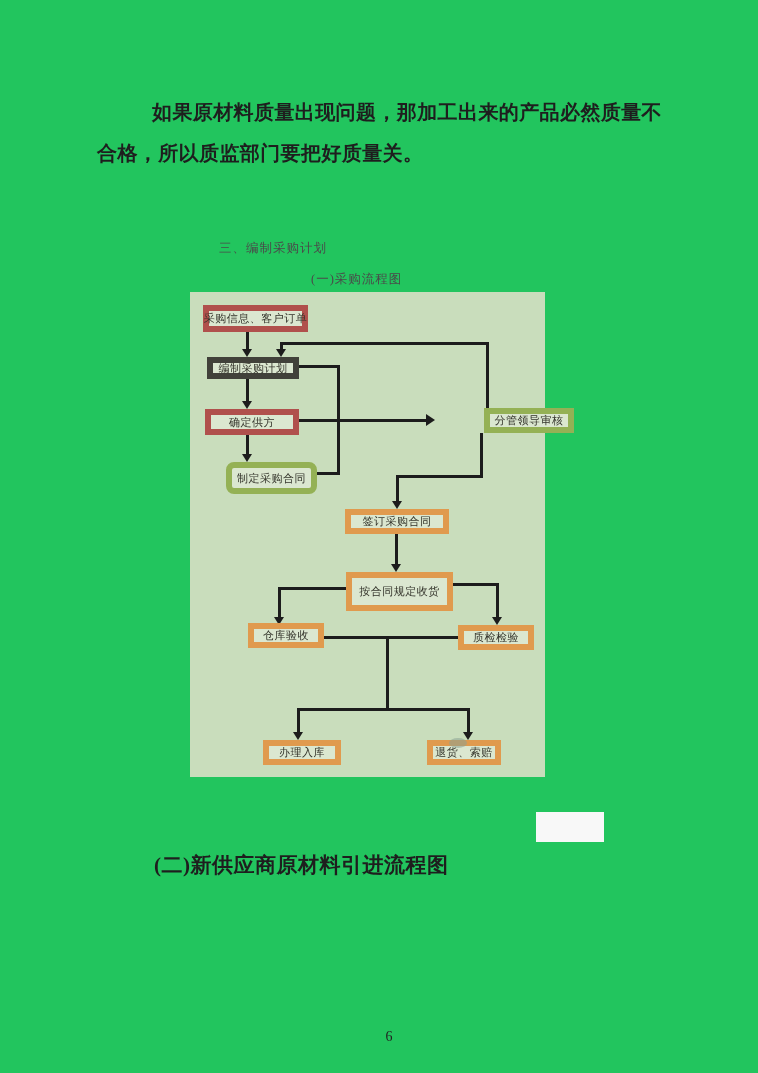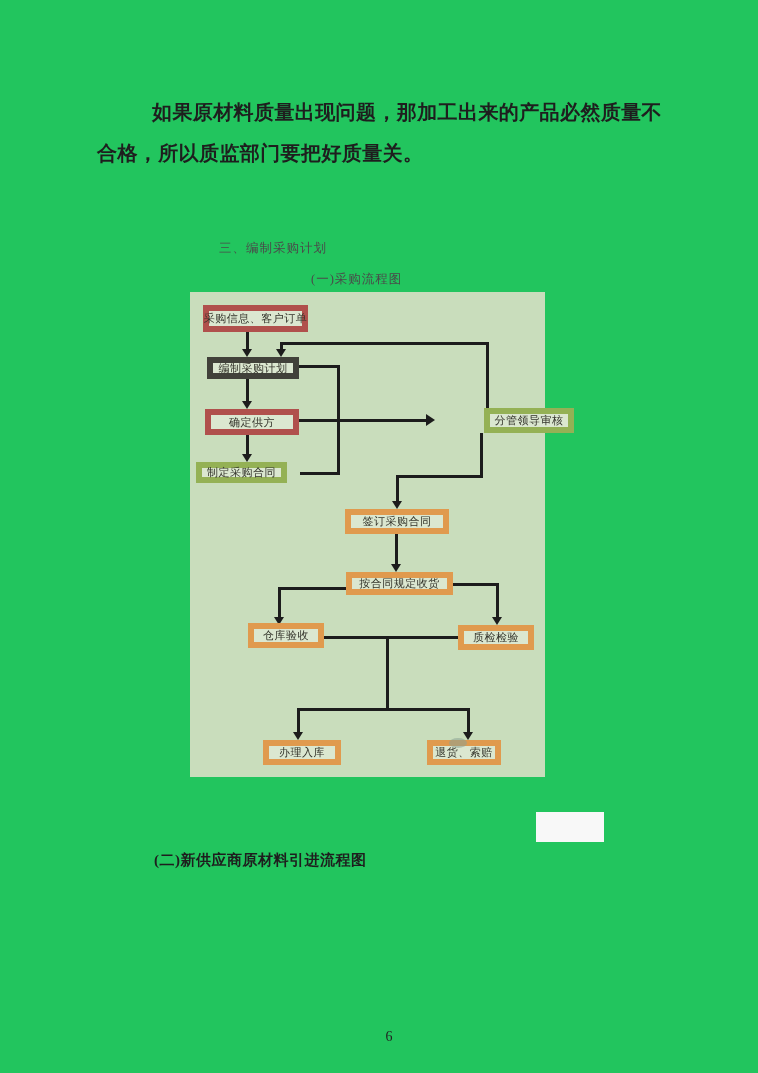--- a/index.html
+++ b/index.html
@@ -27,21 +27,21 @@
   .ln { position:absolute; background:#1c1c1c; }
   .ah-d { position:absolute; width:0; height:0;
     border-left:5px solid transparent; border-right:5px solid transparent;
     border-top:8px solid #1c1c1c; }
   .ah-r { position:absolute; width:0; height:0;
     border-top:6px solid transparent; border-bottom:6px solid transparent;
     border-left:9px solid #1c1c1c; }
   .smudge { position:absolute; left:259px; top:446px; width:18px; height:10px;
     background:rgba(138,162,148,0.55); border-radius:50%; }
   .artifact { position:absolute; left:536px; top:812px; width:68px; height:30px; background:#f8f8f8; }
-  .next-head { position:absolute; left:154px; top:851px; font-size:15px; font-weight:bold;
+  .next-head { position:absolute; left:154px; top:851px; font-size:21px; font-weight:bold;
     color:#1e1e1e; letter-spacing:0.5px; white-space:nowrap; }
   .pagenum { position:absolute; left:10px; top:1029px; width:758px; text-align:center;
     font-size:14px; color:#222222; }
 </style>
 </head>
 <body>
 
 <div class="page">
 
   <div class="body-line" style="left:152px; top:99px;">如果原材料质量出现问题，那加工出来的产品必然质量不</div>
@@ -90,30 +90,30 @@
 
     <div class="node red" style="left:13px;  top:13px;  width:105px; height:27px;">
         <span>采购信息、客户订单</span>
       </div>
     <div class="node dark" style="left:17px;  top:65px;  width:92px;  height:22px;">
         <span>编制采购计划</span>
       </div>
     <div class="node red" style="left:15px;  top:117px; width:94px;  height:26px;">
         <span>确定供方</span>
       </div>
-    <div class="node green" style="left:6px;  top:170px; width:91px;  height:21px;">
+    <div class="node green" style="left:36px;  top:170px; width:91px;  height:32px;border-radius:8px;">
         <span>制定采购合同</span>
       </div>
     <div class="node green" style="left:246px; top:116px; width:90px;  height:25px;margin-left:48px;">
         <span>分管领导审核</span>
       </div>
     <div class="node orange" style="left:155px; top:217px; width:104px; height:25px;">
         <span>签订采购合同</span>
       </div>
-    <div class="node orange" style="left:156px; top:280px; width:107px; height:23px;">
+    <div class="node orange" style="left:156px; top:280px; width:107px; height:39px;">
         <span>按合同规定收货</span>
       </div>
     <div class="node orange" style="left:58px;  top:331px; width:76px;  height:25px;">
         <span>仓库验收</span>
       </div>
     <div class="node orange" style="left:268px; top:333px; width:76px;  height:25px;">
         <span>质检检验</span>
       </div>
     <div class="node orange" style="left:73px;  top:448px; width:78px;  height:25px;">
         <span>办理入库</span>

